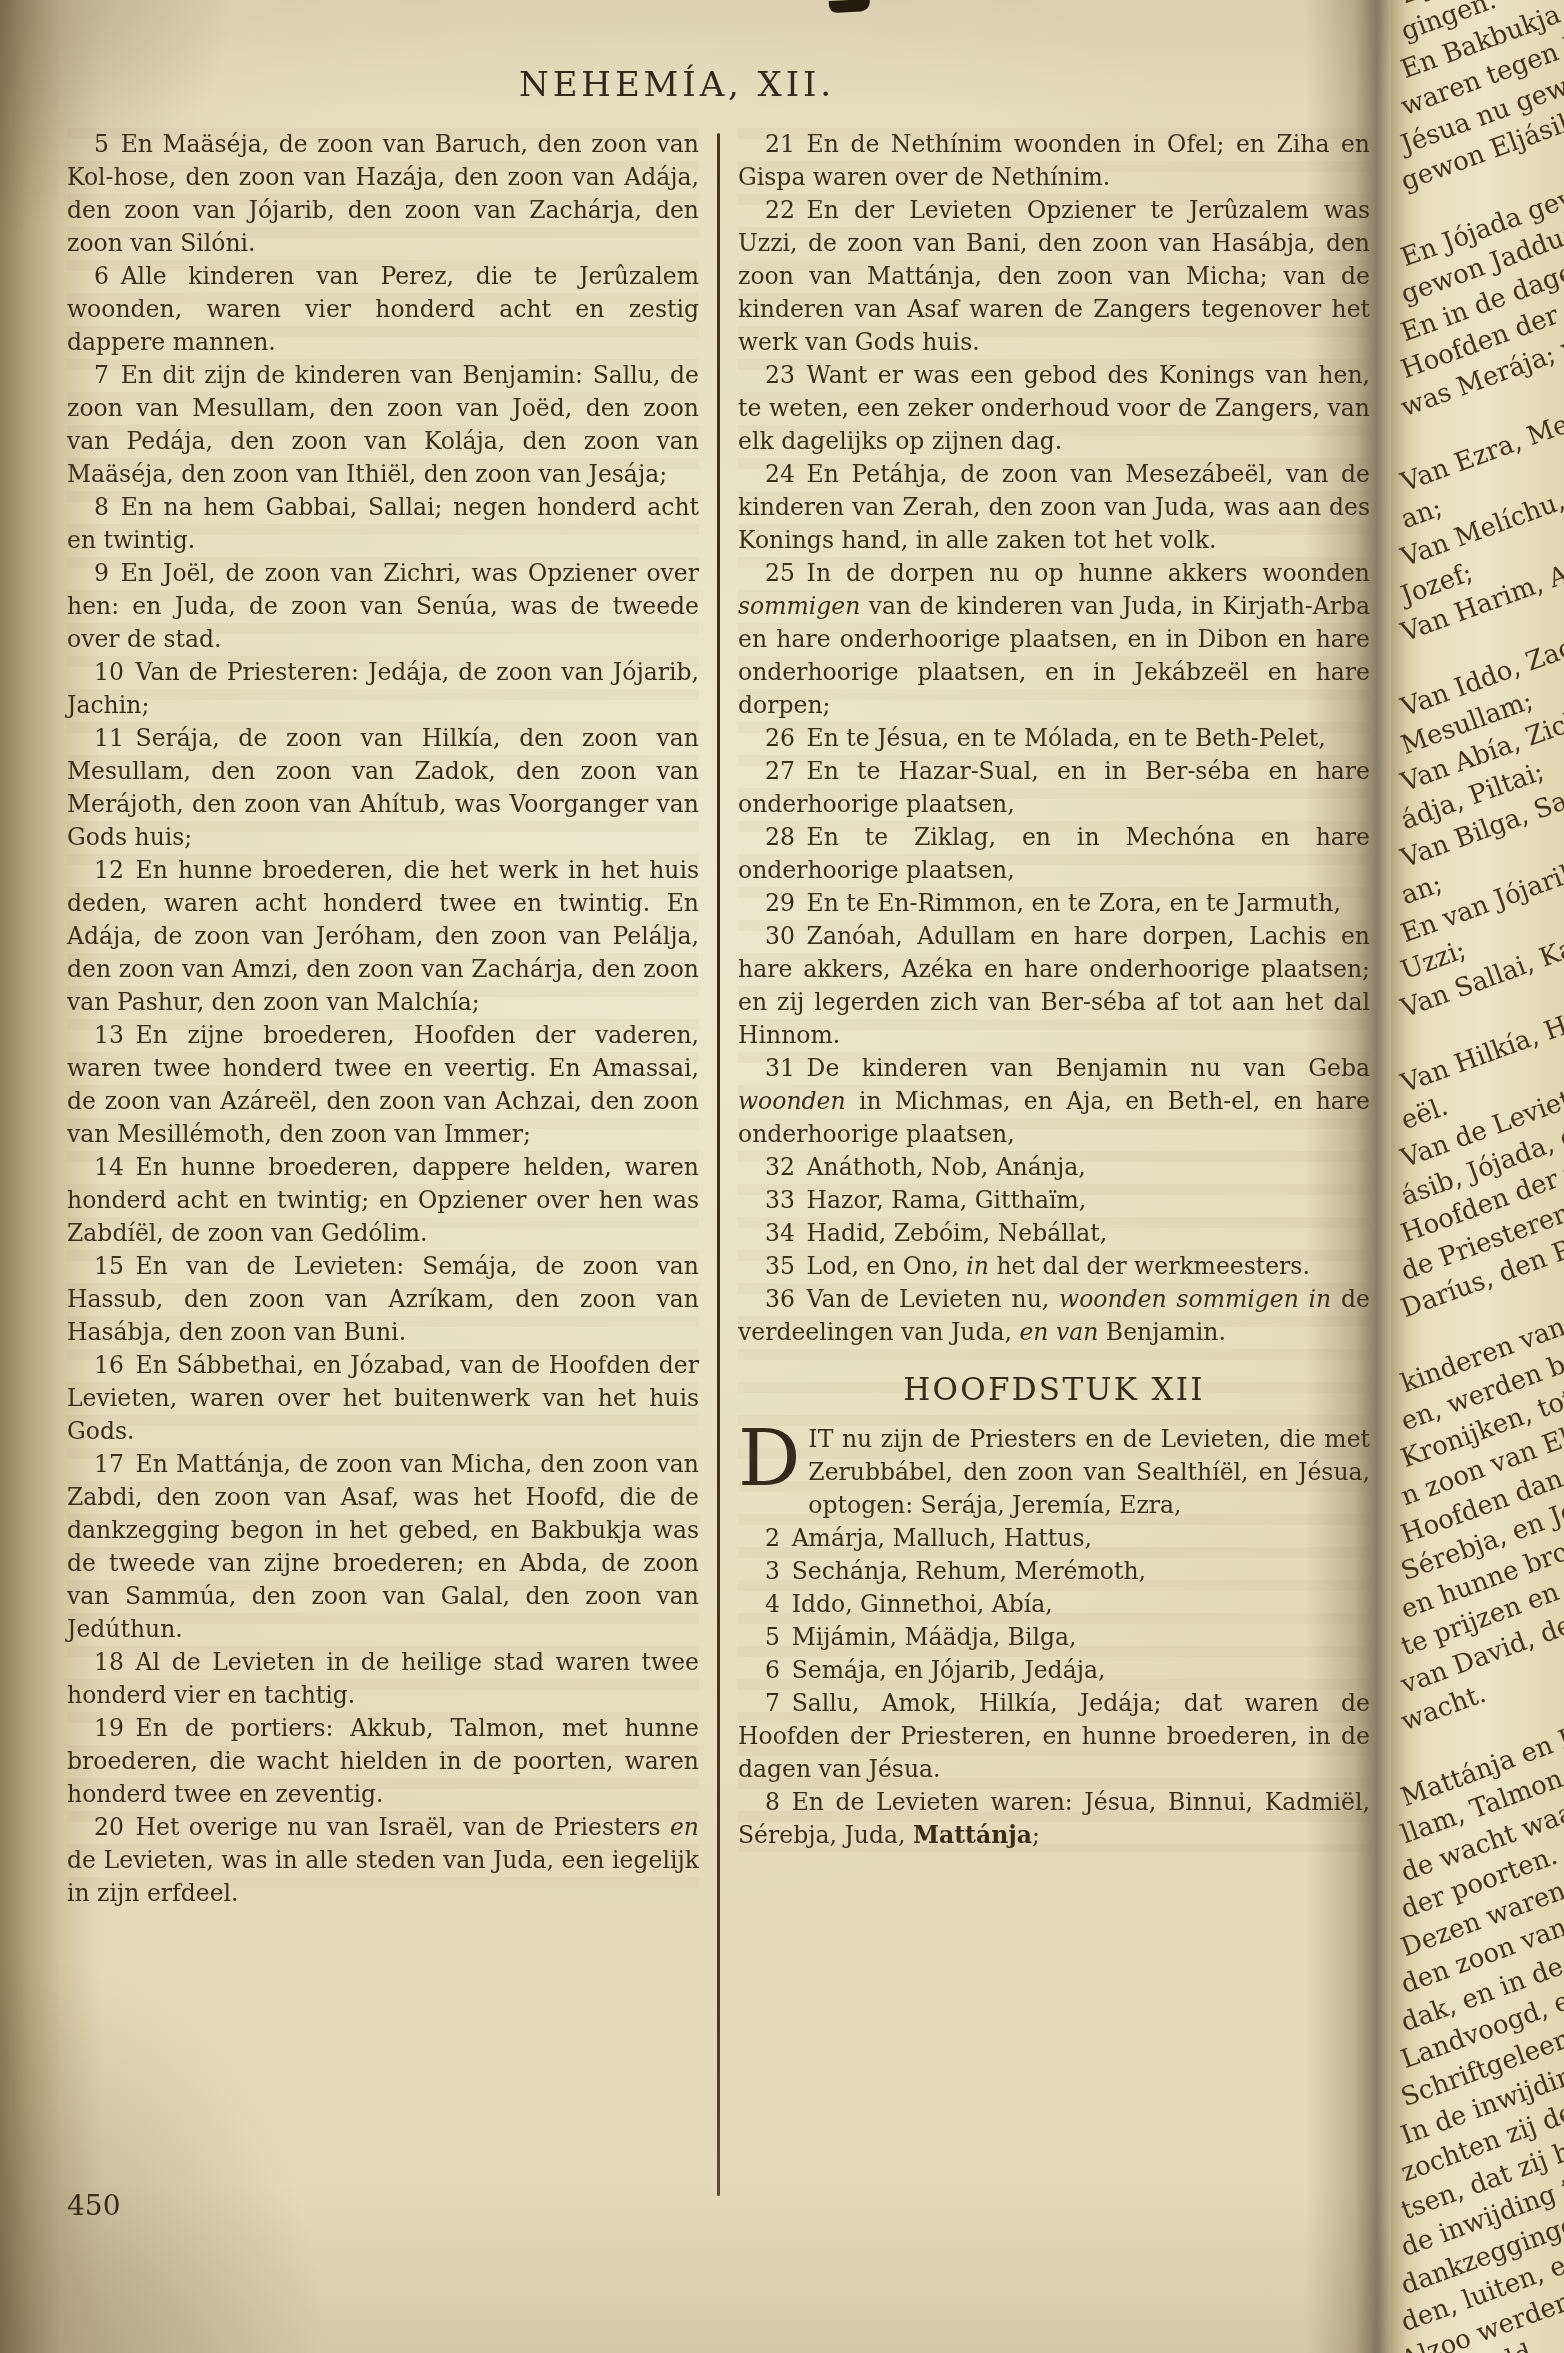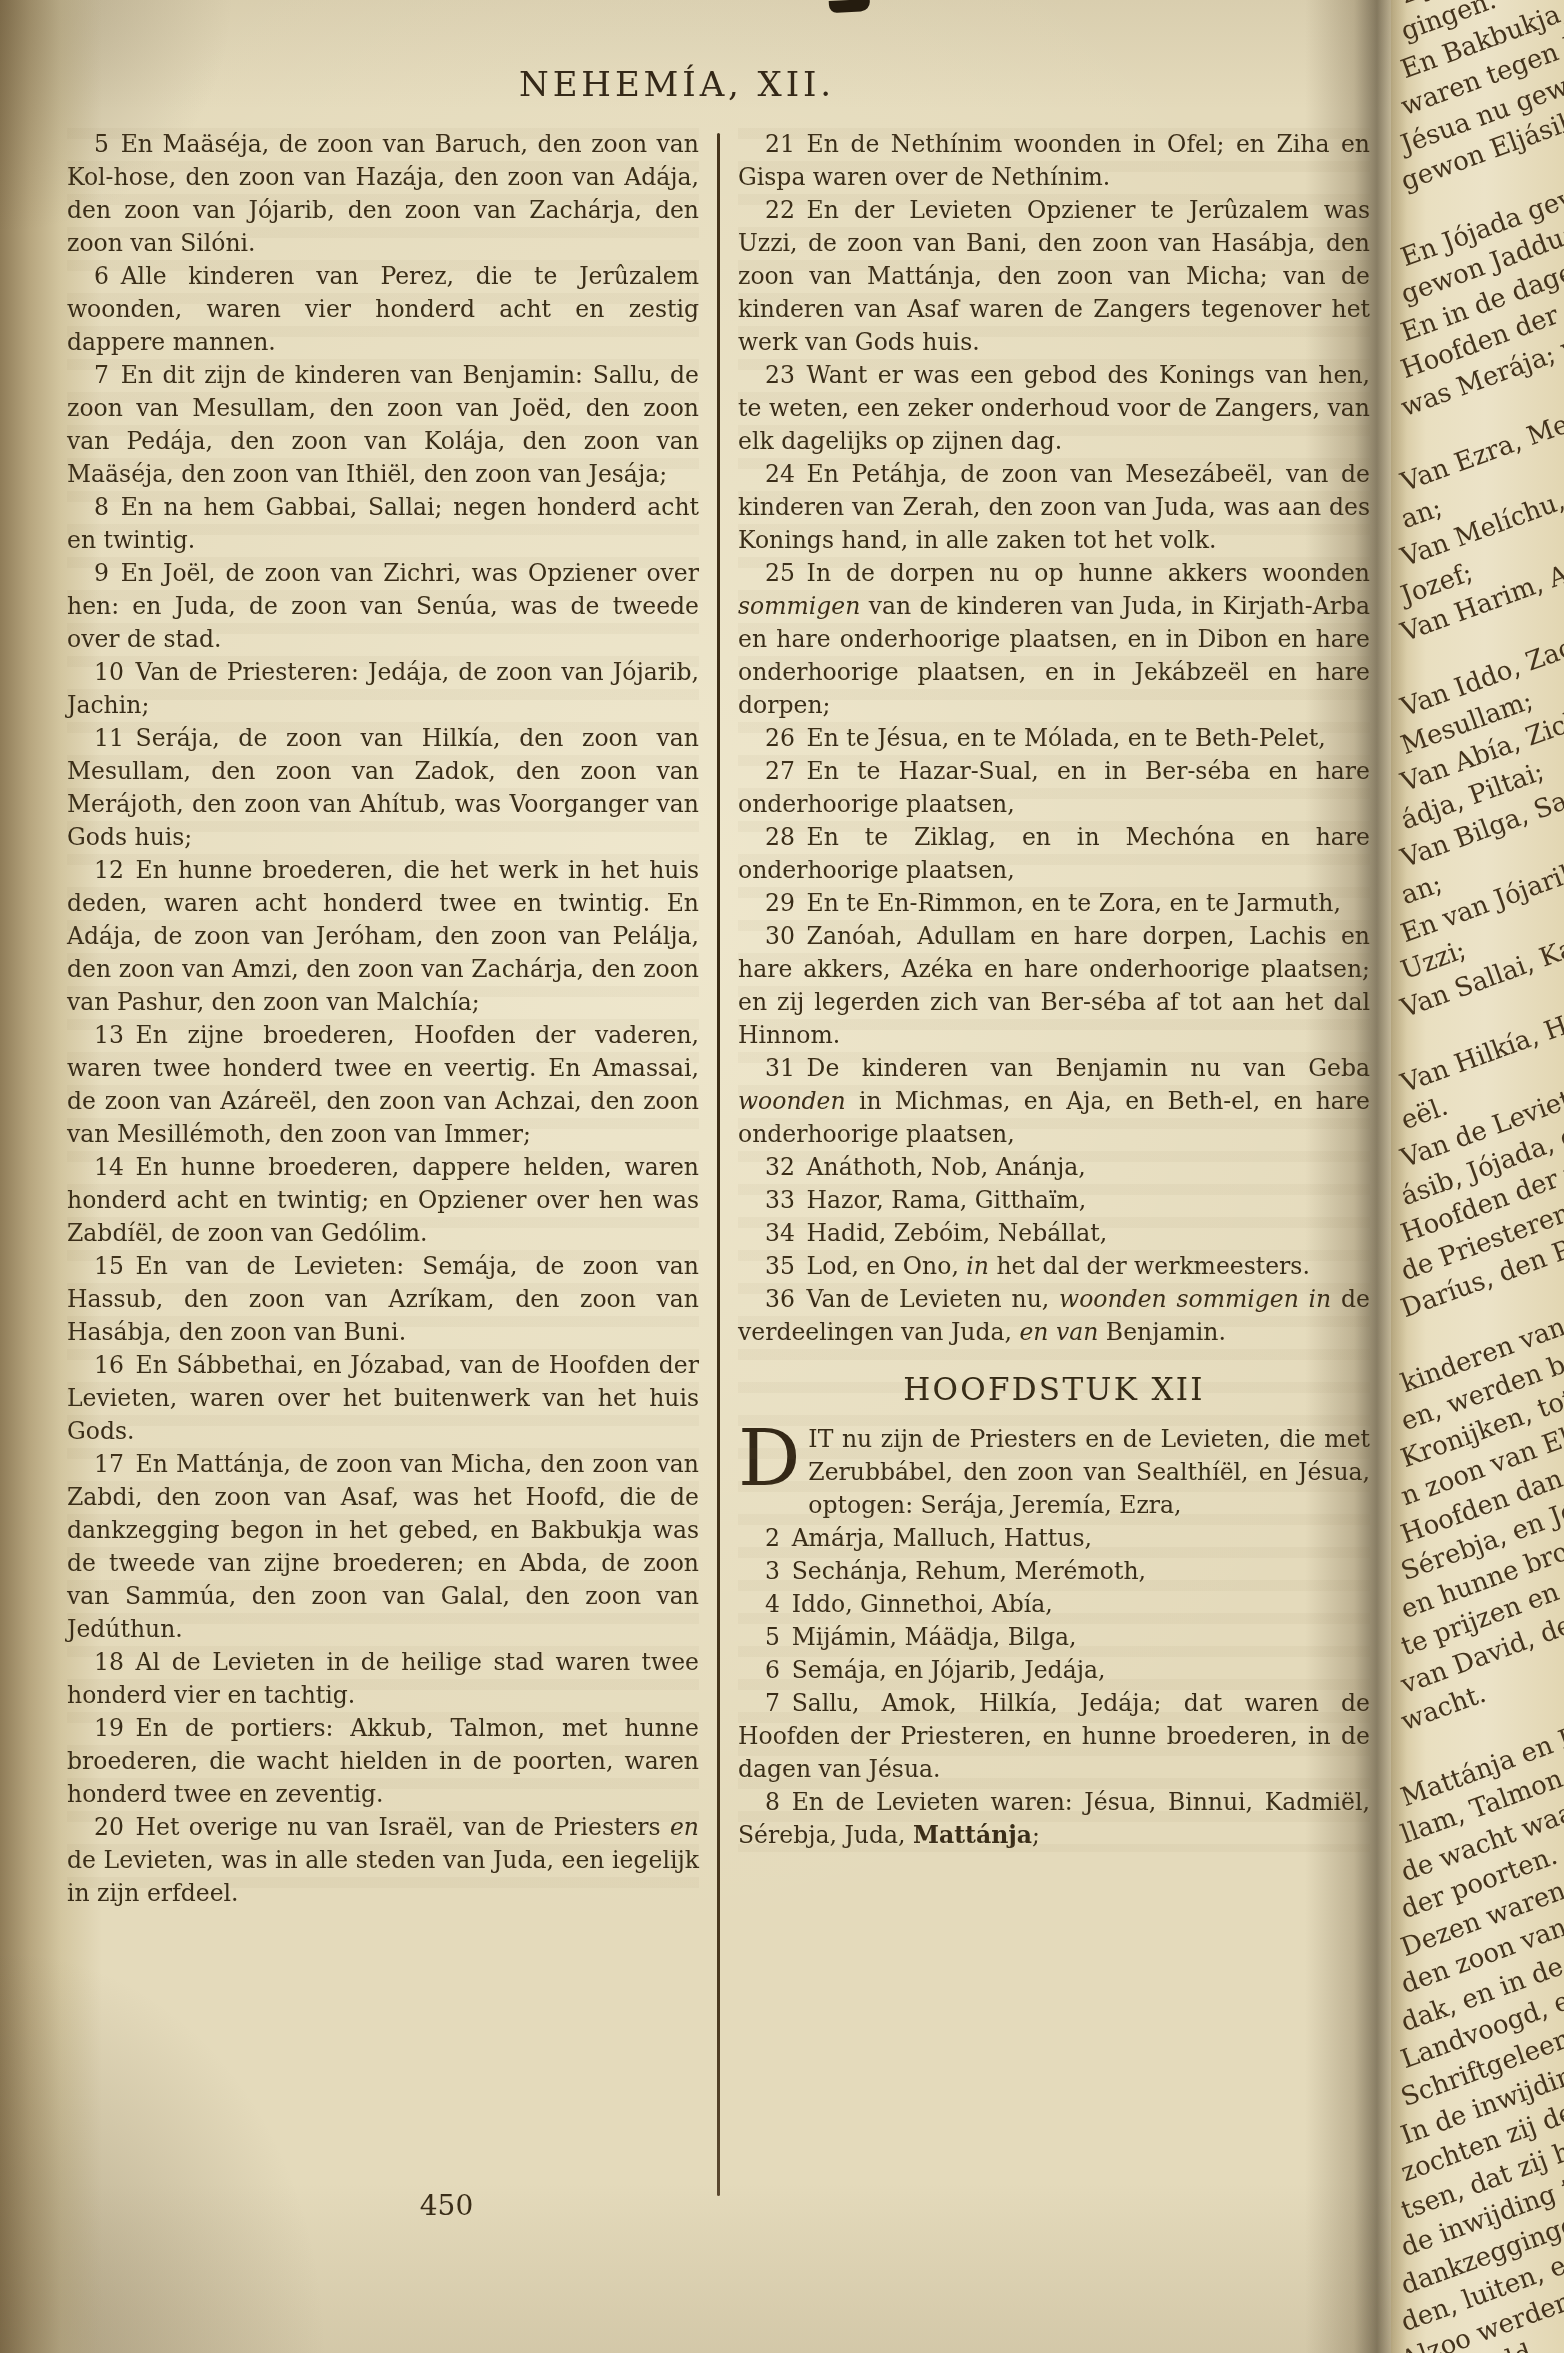--- a/index.html
+++ b/index.html
@@ -43,21 +43,21 @@
   .col-left{left:67px;}
   .col-right{left:738px;}
   .col p.verse{margin:0;text-indent:27px;}
   .vnum{margin-right:11.7px;}
   .column-divider{position:absolute;left:717px;top:133px;width:3.1px;height:2063px;
     background:linear-gradient(180deg,#46351d,#3a2c16 40%,#4a3920 90%,#5a4830);border-radius:1.6px;}
   .hoofdstuk-heading{text-align:center;font-size:31px;letter-spacing:2.3px;margin:23.5px 0 17px 0;
     text-indent:0;color:#352a16;}
   p.verse.has-dropcap{text-indent:0;}
   .dropcap{float:left;font-size:78px;line-height:64px;padding:3.1px 7.8px 0 0;color:#342817;}
-  .page-number{position:absolute;left:67px;top:2189px;width:759px;text-align:center;font-size:28px;color:#3a2d18;}
+  .page-number{position:absolute;left:67px;top:2189px;width:759px;font-size:28px;color:#3a2d18;}
   
   .col::after{content:"";position:absolute;inset:0;pointer-events:none;
     background:repeating-linear-gradient(180deg, rgba(125,105,65,0.05) 0 11px, rgba(125,105,65,0) 11px 33px);}
   
   .sliver{position:absolute;left:1402px;top:0;width:163px;height:2354px;}
   .sliver-line{position:absolute;left:0;white-space:nowrap;font-size:26px;color:#44331c;
     transform:rotate(-20deg);transform-origin:0 50%;width:548px;}
 </style>
 </head>
 <body>

